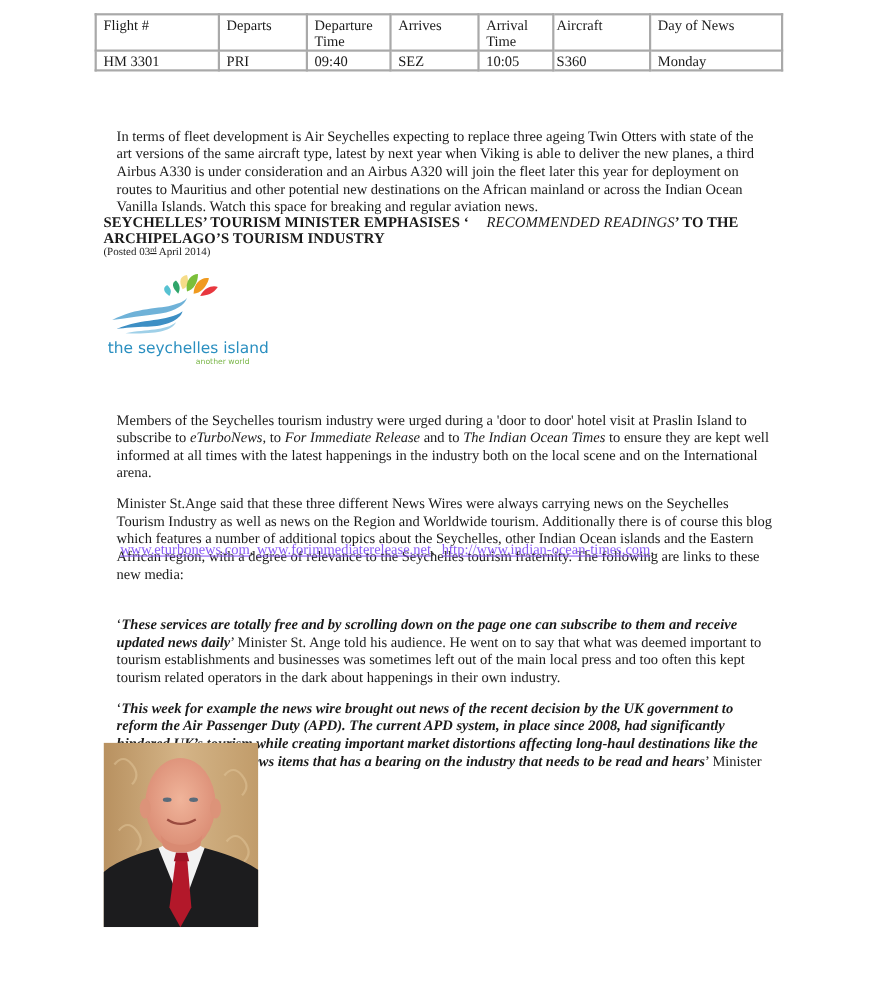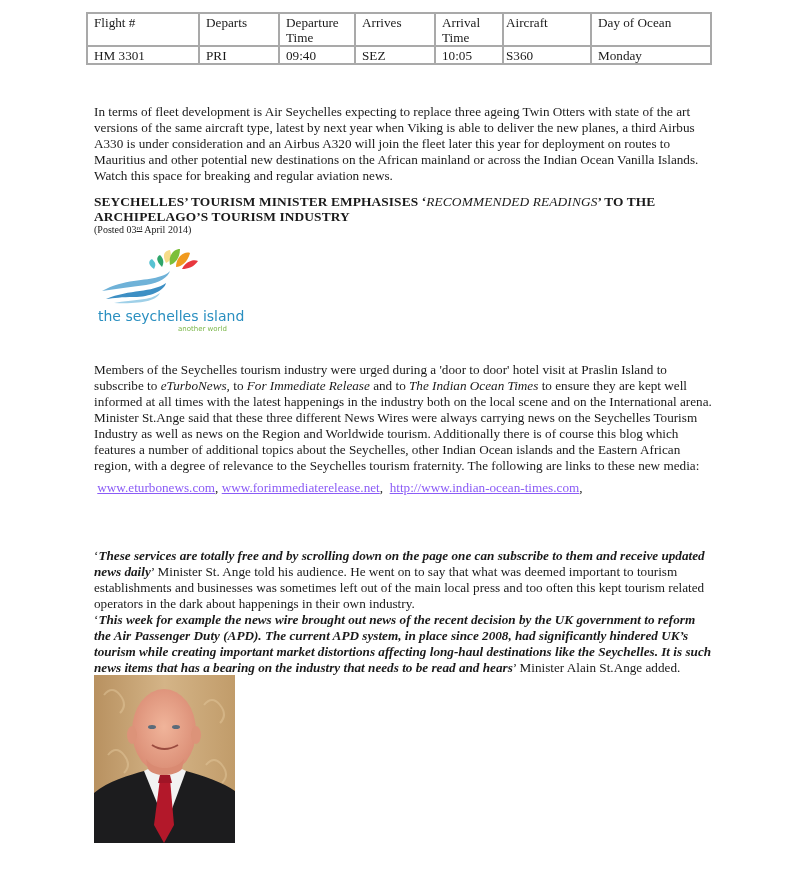--- a/index.html
+++ b/index.html
@@ -16,25 +16,25 @@
     font-size: 13.2px; line-height: 15px;
   }
   table.flights td {
     border: 2px solid #a9a9a9; vertical-align: top;
     padding: 1px 6px 0 6px; height: 13px;
   }
   table.flights tr.hdr td { height: 28px; }
   table.flights td.c-aircraft { padding-left: 2px; }
 
   .block { position: absolute; left: 94px; width: 620px; }
-  .para p { margin: 0; }
+  .para p { margin: 12px; }
   .heading {
     font-weight: bold; font-size: 13.4px; line-height: 15px; letter-spacing: 0.1px;
   }
-  .heading i { font-style: italic; font-weight: normal; }
+  .heading i { font-style: italic; font-weight: normal; margin-left: 16px; }
   .posted { font-size: 10px; line-height: 12px; }
   .posted sup { font-size: 7px; vertical-align: 3px; line-height: 0; text-decoration: underline; }
 
   a.link { color: #8b5cf6; text-decoration: underline; }
 
   .bi { font-weight: bold; font-style: italic; }
   .it { font-style: italic; }
 
   .logo { position: absolute; left: 94px; top: 247px; width: 150px; height: 88px; }
   .photo { position: absolute; left: 94px; top: 675px; width: 141px; height: 168px; overflow: hidden; }
@@ -46,21 +46,21 @@
 
   <table class="flights">
     <tbody>
         <tr class="hdr">
       <td style="width:98px"><span>Flight #</span></td>
       <td style="width:66px"><span>Departs</span></td>
       <td style="width:62px"><span>Departure</span><br><span>Time</span></td>
       <td style="width:66px"><span>Arrives</span></td>
       <td style="width:54px"><span>Arrival</span><br><span>Time</span></td>
       <td class="c-aircraft" style="width:78px"><span>Aircraft</span></td>
-      <td><span>Day of Ocean</span></td>
+      <td><span>Day of News</span></td>
     </tr>
     <tr>
       <td>HM 3301</td>
       <td>PRI</td>
       <td>09:40</td>
       <td>SEZ</td>
       <td>10:05</td>
       <td class="c-aircraft">S360</td>
       <td>Monday</td>
     </tr>

